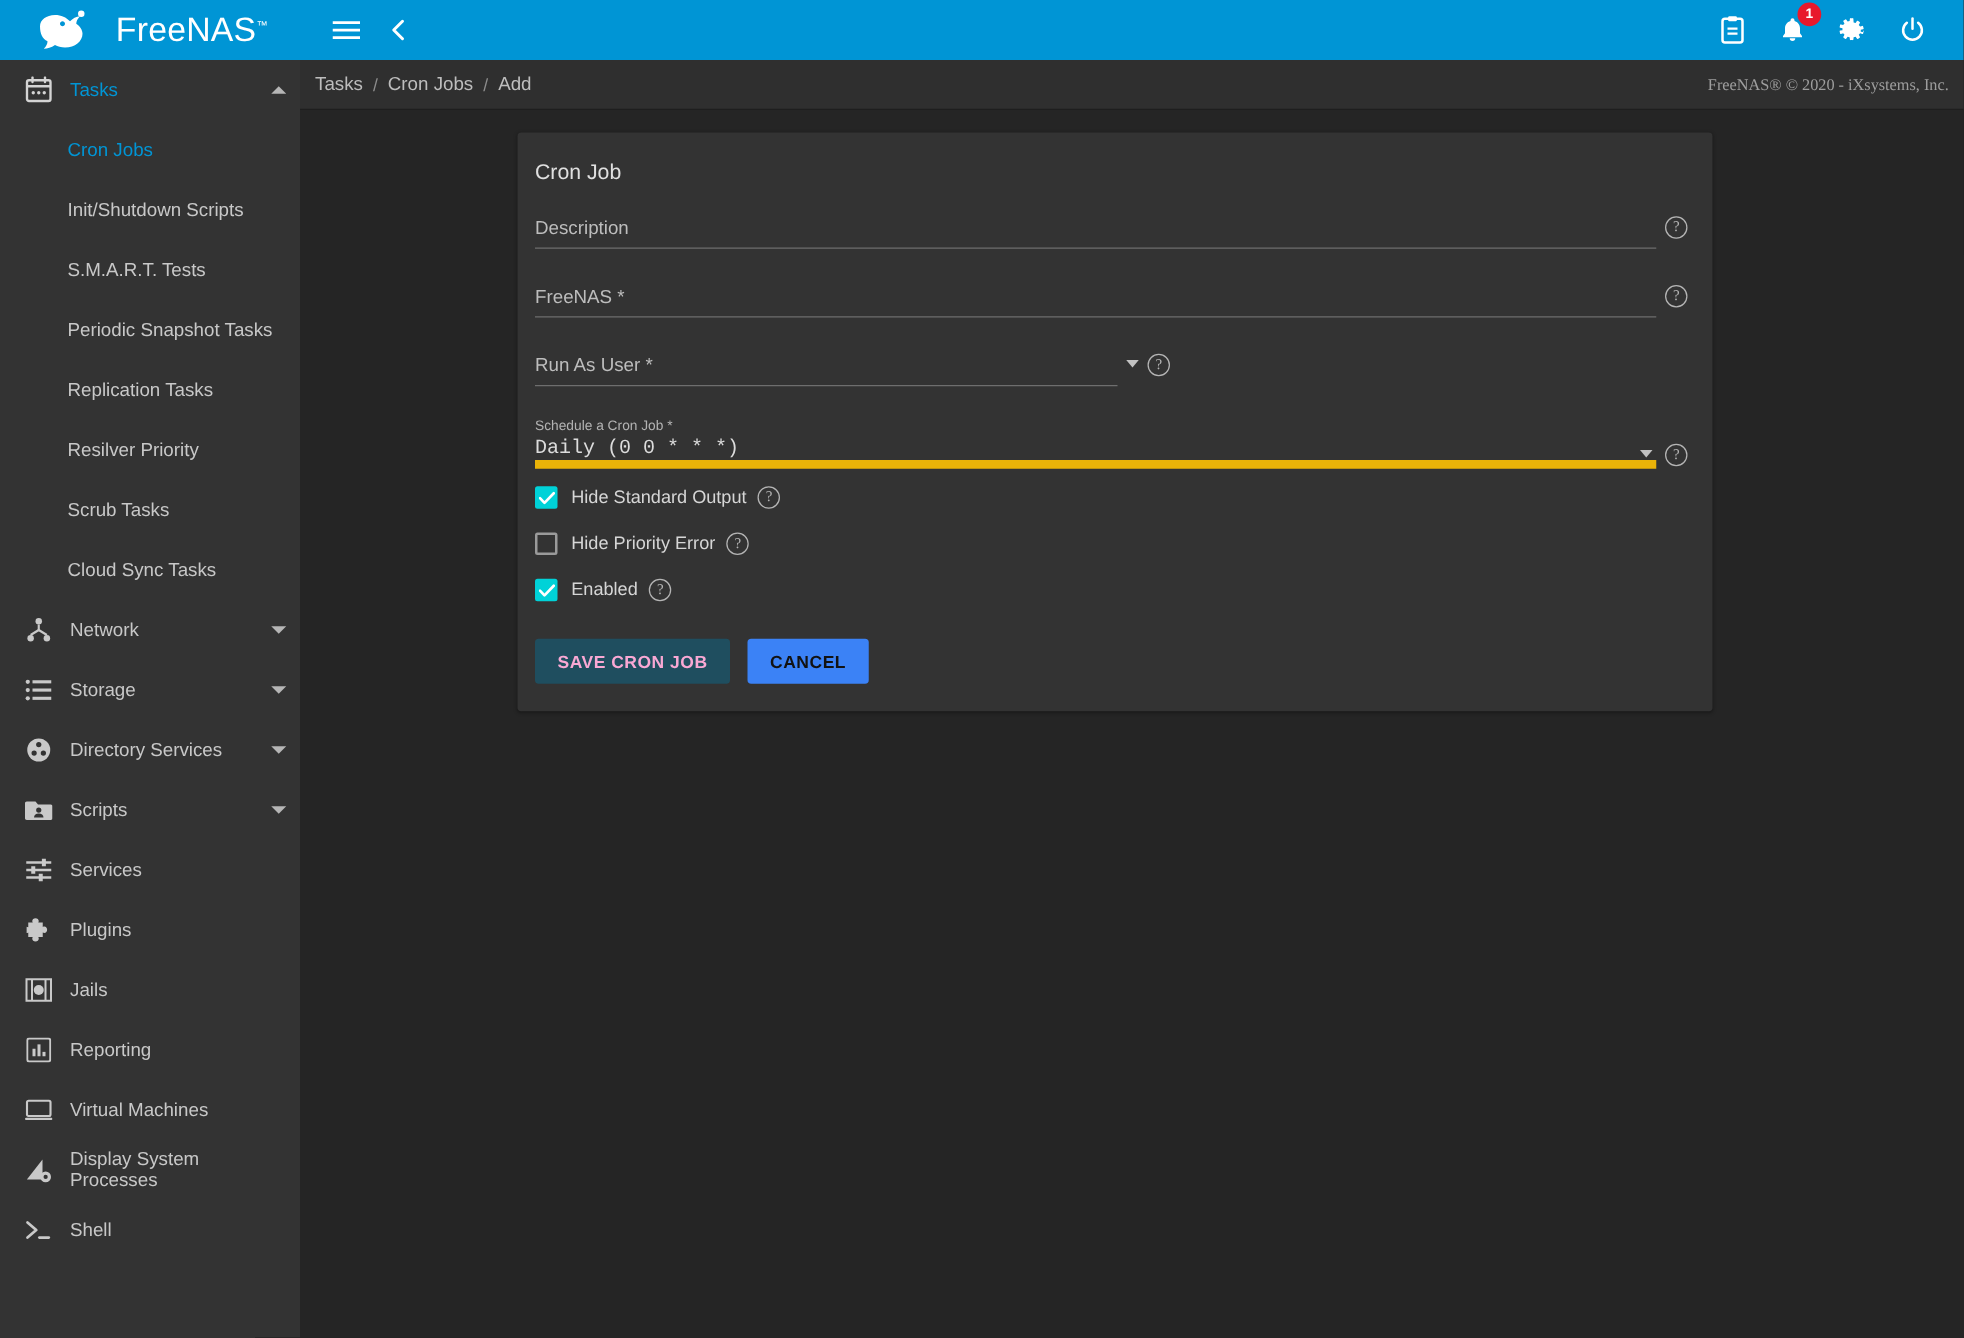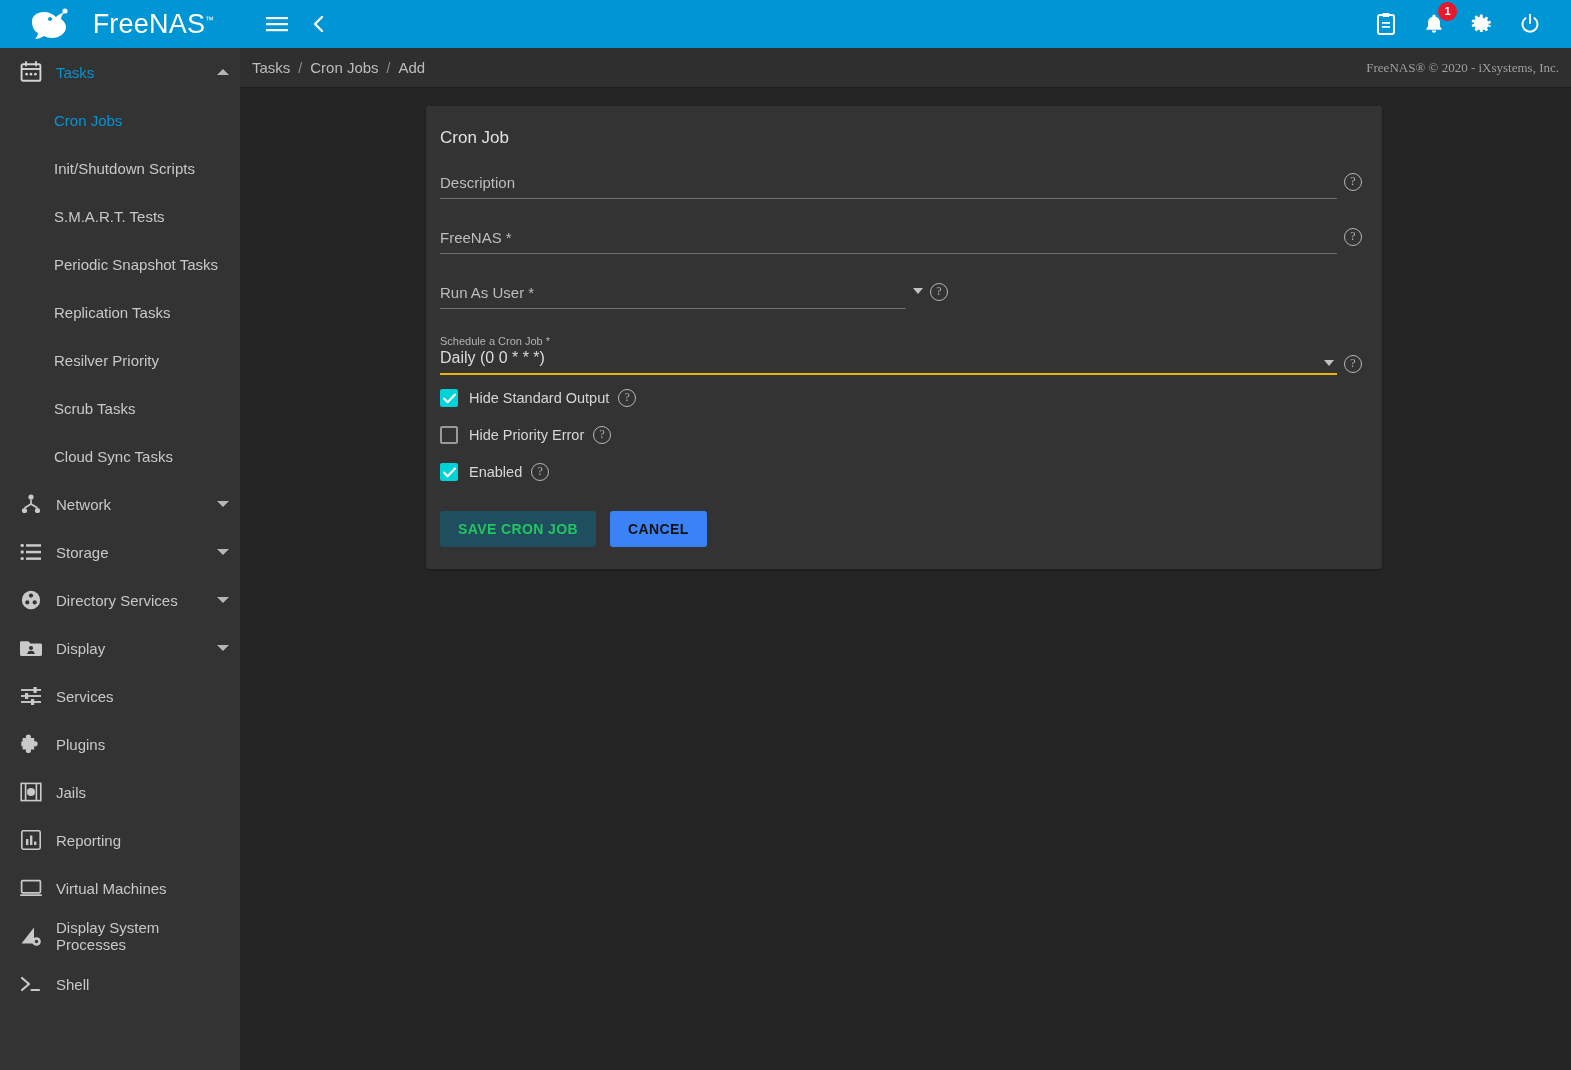--- a/index.html
+++ b/index.html
@@ -78,21 +78,21 @@
     padding: 0 12px 0 12px; border-bottom: 1px solid #1e1e1e;
   }
   .crumb { color: #bdbdbd; font-size: 15px; cursor: pointer; }
   .crumb.last { color: #bdbdbd; cursor: default; }
   .crumb-sep { color: #8d8d8d; font-size: 14px; margin: 0 8px; }
   .copyright { margin-left: auto; color: #9e9e9e; font-size: 13px; font-family: Liberation Serif, serif; }
 
   
   .content { position: absolute; top: 88px; left: 240px; width: 1331px; height: 982px; background: #252525; }
   .card {
-    position: absolute; left: 186px; top: 18px; width: 956px;
+    position: absolute; left: 174px; top: 18px; width: 956px;
     background: #333333; border-radius: 3px; padding: 20px 14px 22px 14px;
     box-shadow: 0 1px 3px rgba(0,0,0,.35);
   }
   .card-title { color: #e0e0e0; font-size: 17px; padding: 2px 0 0 0; margin-bottom: 22px; }
 
   .field { position: relative; margin: 0 0 26px 0; }
   .field .line { border-bottom: 1px solid #6e6e6e; height: 29px; }
   .field .ph { position: absolute; left: 0; top: 4px; color: #bdbdbd; font-size: 15px; pointer-events: none; }
   .field.w-desc .line { width: 897px; }
   .field.w-cmd .line  { width: 897px; }
@@ -102,40 +102,40 @@
     border-radius: 50%; color: #b5b5b5; font-size: 12px; line-height: 15px;
     text-align: center; cursor: pointer; font-family: "Liberation Serif", serif;
   }
   .caret-dn {
     position: absolute; width: 0; height: 0;
     border-left: 5px solid transparent; border-right: 5px solid transparent;
     border-top: 6px solid #c2c2c2; cursor: pointer;
   }
   .sel-field { position: relative; margin-bottom: 8px; }
   .sel-field .flabel { color: #b3b3b3; font-size: 11px; display: block; margin-bottom: 2px; }
-  .sel-field .valrow { border-bottom: 2px solid #eab308; width: 897px; height: 26px; }
+  .sel-field .valrow { border-bottom: 7px solid #eab308; width: 897px; height: 26px; font-family: Liberation Mono, monospace; }
   .sel-field .val { color: #dcdcdc; font-size: 16px; }
 
   .cbrow { display: flex; align-items: center; height: 30px; margin-bottom: 7px; }
   .cbox {
     width: 18px; height: 18px; border-radius: 2px; margin-right: 11px;
     display: flex; align-items: center; justify-content: center; cursor: pointer;
   }
   .cbox.on { background: #00d2d8; }
   .cbox.off { border: 2px solid #9a9a9a; background: transparent; }
   .cbox svg { display: block; }
   .cblabel { color: #d6d6d6; font-size: 14.5px; margin-right: 9px; }
 
   .btnrow { display: flex; align-items: center; gap: 14px; margin-top: 24px; }
   .btn {
     height: 36px; border: none; border-radius: 3px; font-size: 14px;
     font-weight: bold; letter-spacing: .4px; padding: 0 18px; cursor: pointer;
     font-family: "Liberation Sans", sans-serif;
   }
-  .btn.save { background: #1f4e5f; color: #22c55e; cursor: default; }
+  .btn.save { background: #1f4e5f; color: #f9a8d4; cursor: default; }
   .btn.cancel { background: #3b82f6; color: #121212; }
 </style>
 </head>
 <body>
 
 <div class="app">
 
   <div class="topbar">
     <div class="logo-zone">
       <svg class="logo-mark" viewBox="0 0 44 34">
@@ -284,21 +284,21 @@
     </div>
 
     <div class="nav-row">
       <span class="ico">
         <svg width="22" height="18" viewBox="0 0 22 18">
             <path fill="#c9c9c9" d="M1.4 2.2h7l2 2.4h10.2c.8 0 1.4.6 1.4 1.4v9.6c0 .8-.6 1.4-1.4 1.4H1.4c-.8 0-1.4-.6-1.4-1.4V3.6c0-.8.6-1.4 1.4-1.4z"></path>
             <circle cx="11" cy="9" r="2.1" fill="#333"></circle>
             <path fill="#333" d="M7.2 15c0-2.1 1.7-3.3 3.8-3.3s3.8 1.2 3.8 3.3z"></path>
           </svg>
       </span>
-      <span class="lbl">Display</span>
+      <span class="lbl">Scripts</span>
       <span class="chev">
           <span class="tri-down"></span>
         </span>
     </div>
 
     <div class="nav-row">
       <span class="ico">
         <svg width="22" height="20" viewBox="0 0 22 20">
             <line x1="1" y1="4" x2="21" y2="4" stroke="#c9c9c9" stroke-width="1.9"></line>
             <line x1="1" y1="10" x2="21" y2="10" stroke="#c9c9c9" stroke-width="1.9"></line>

